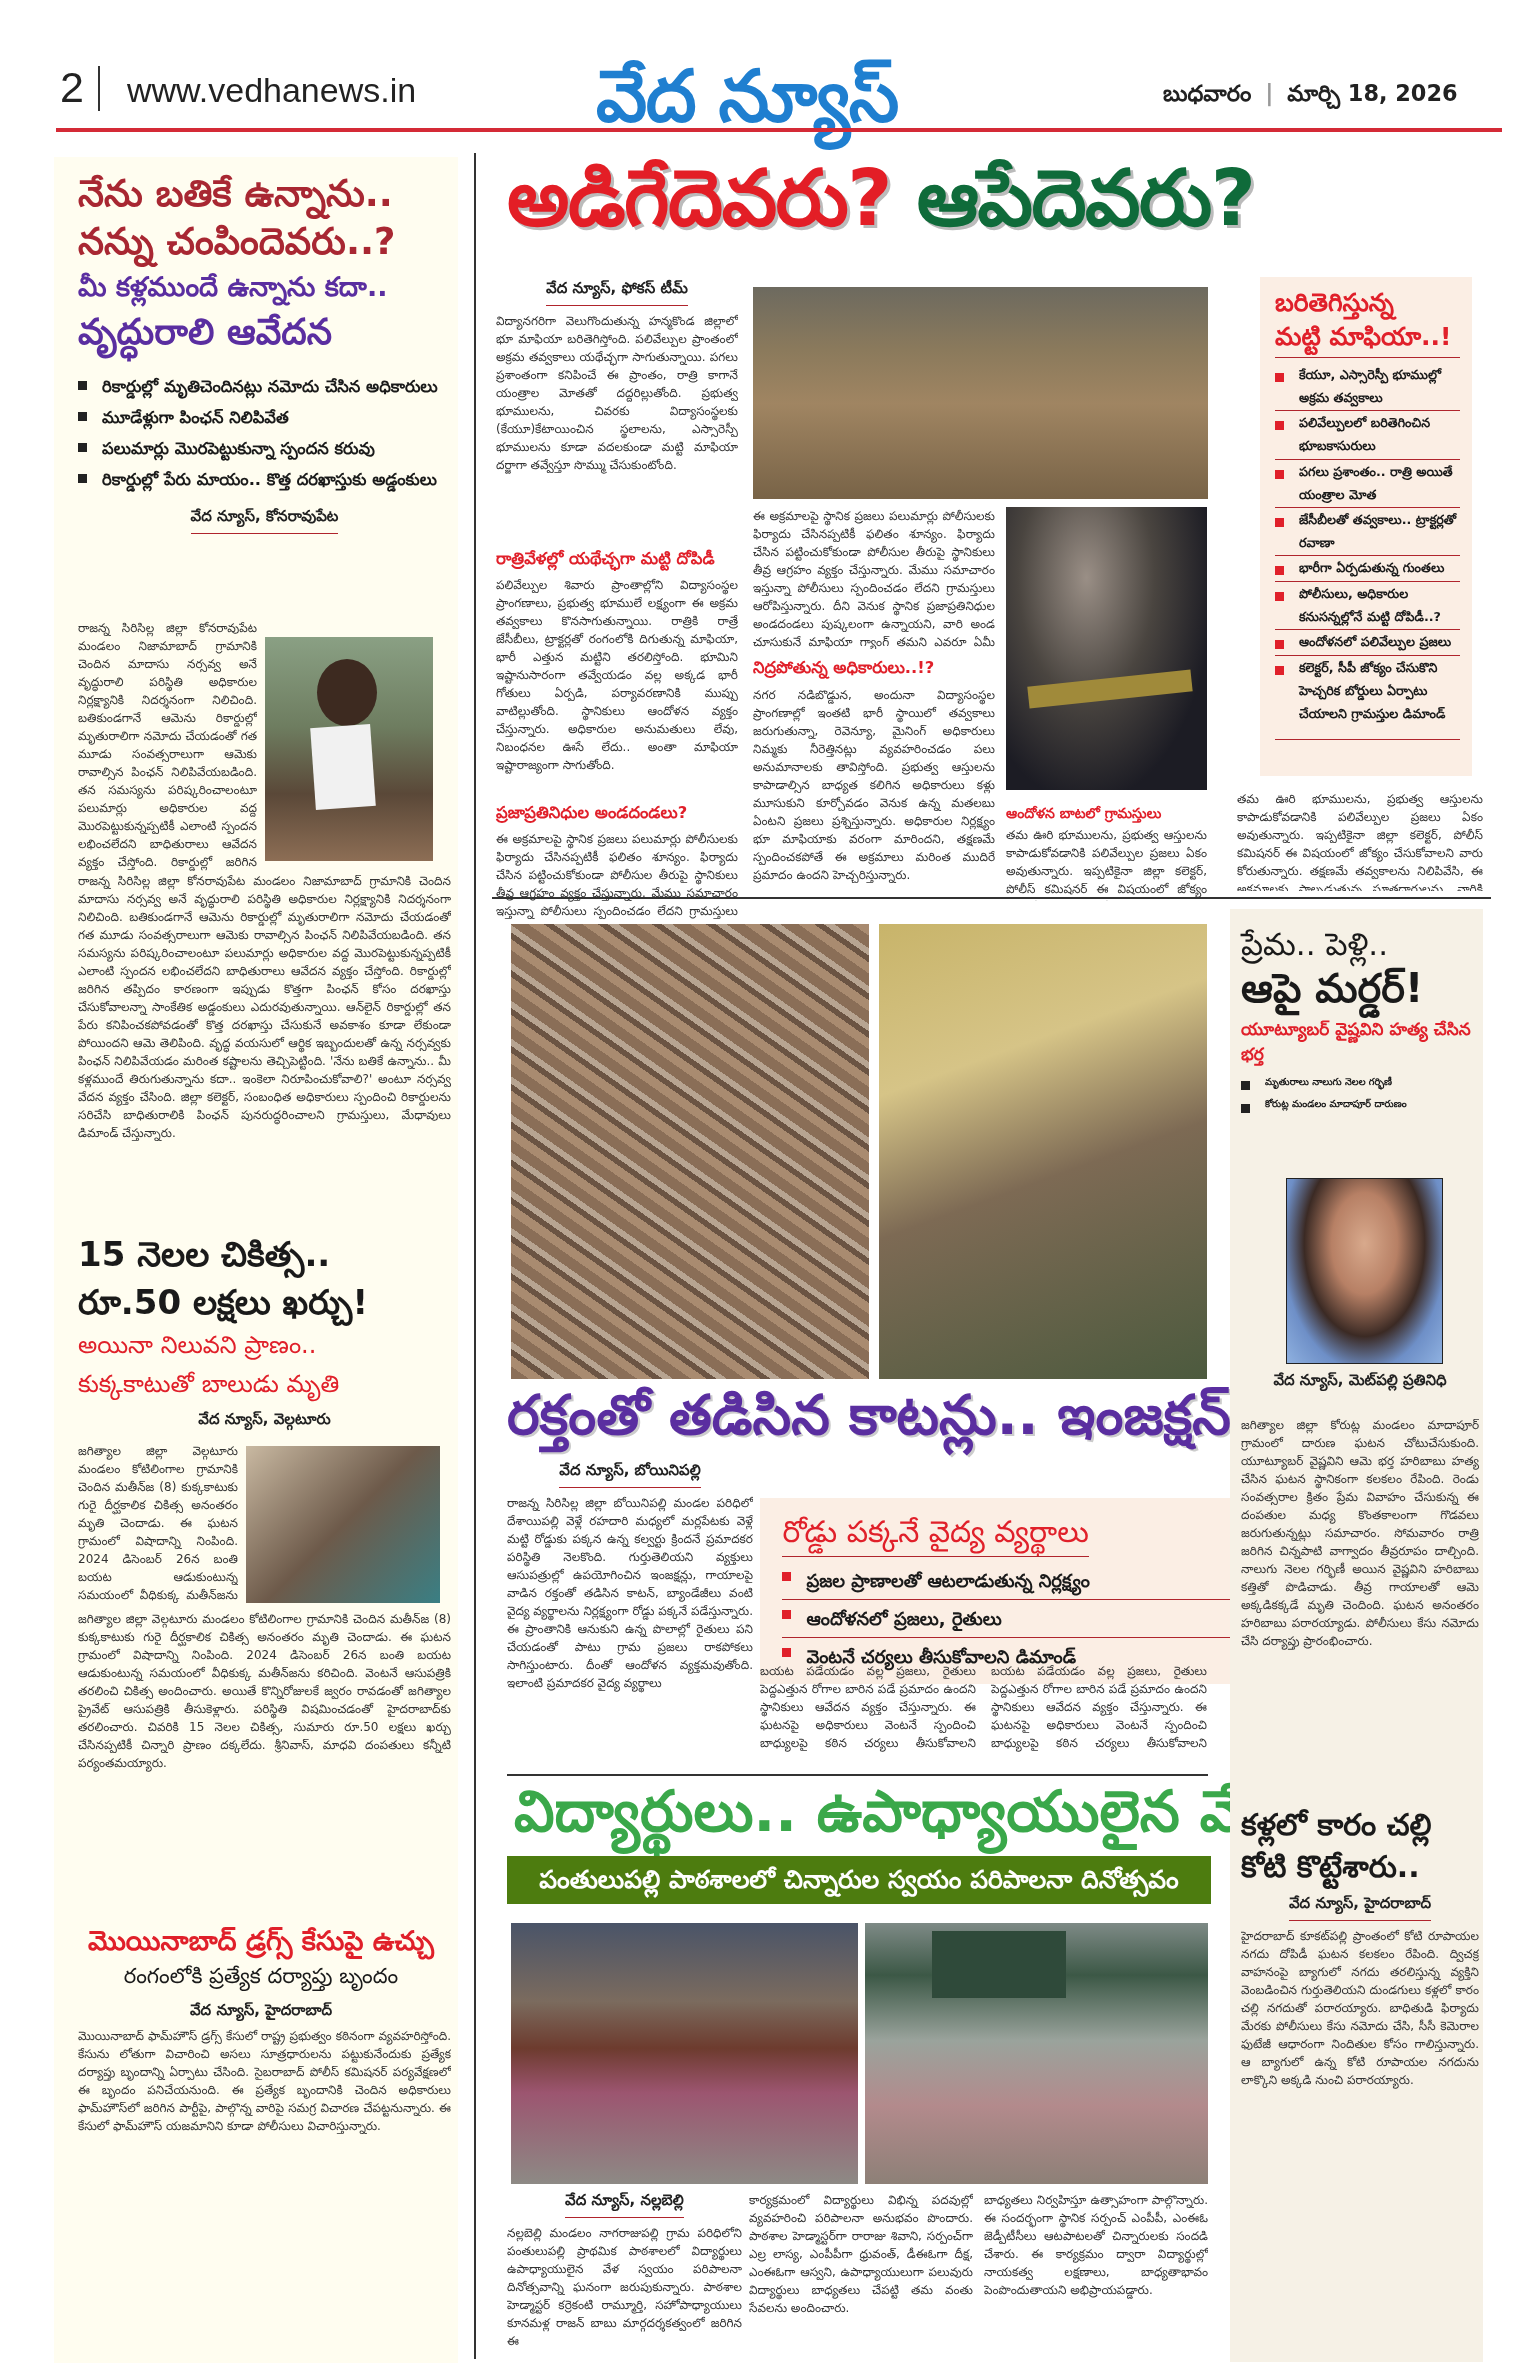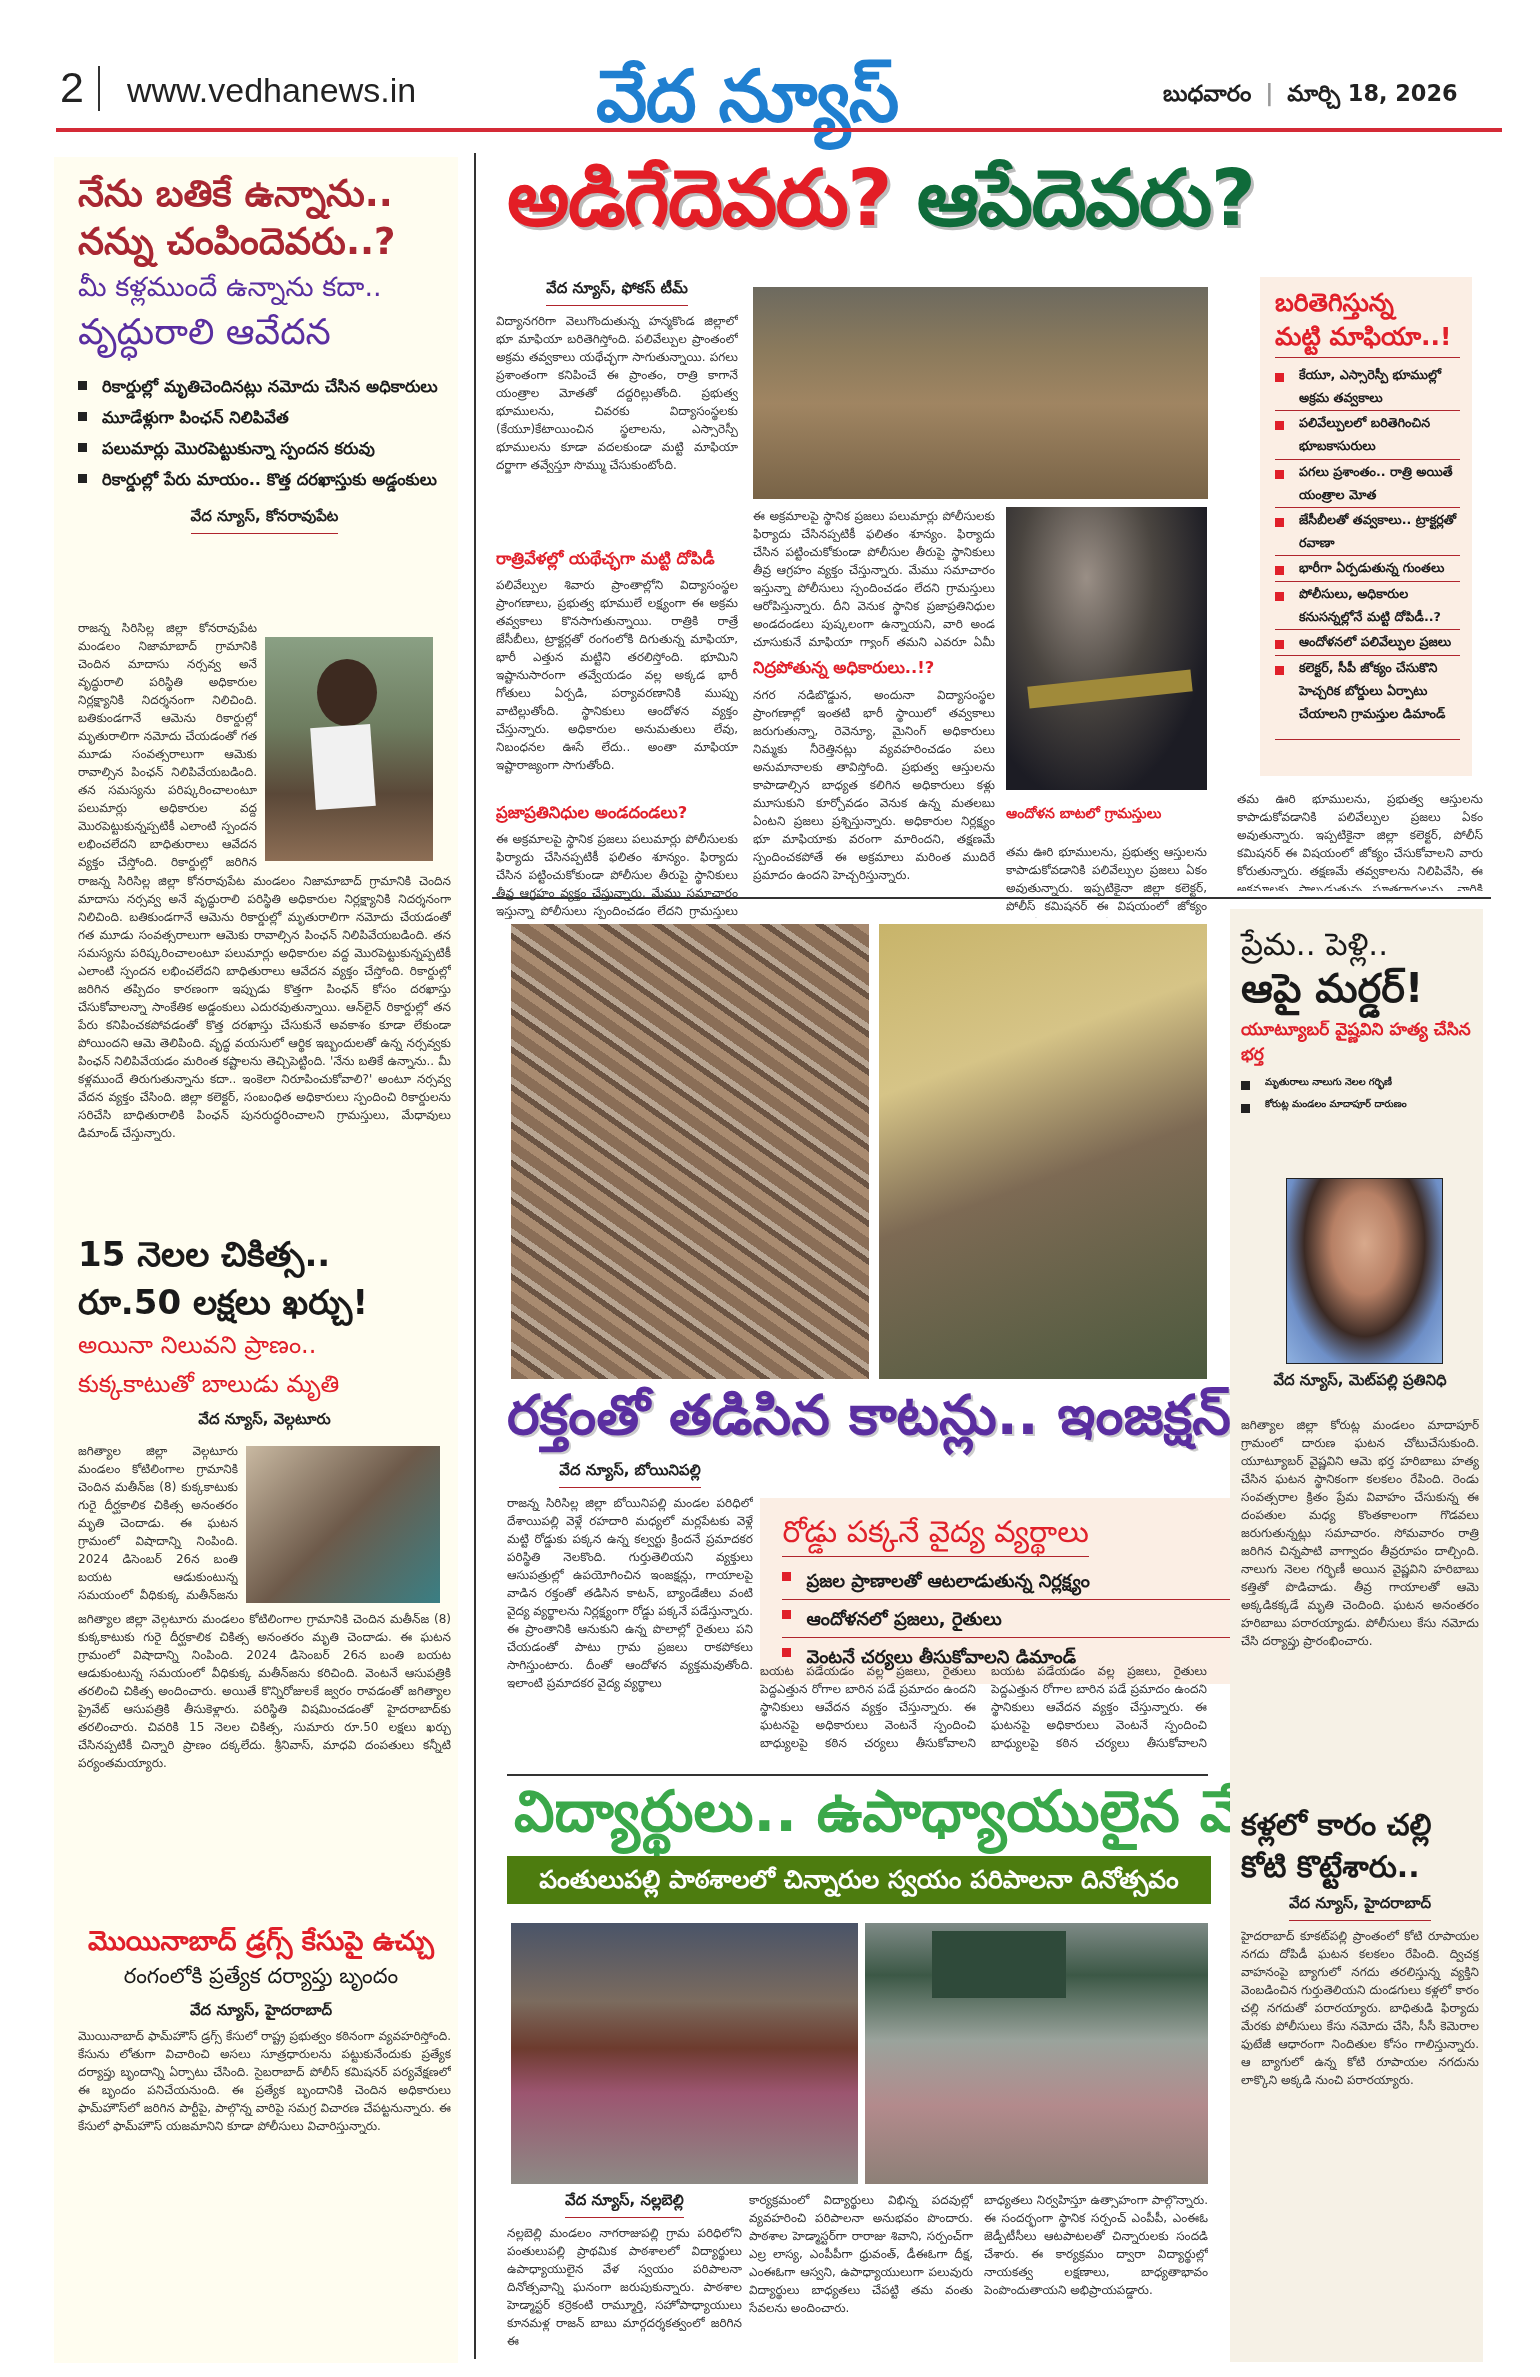--- a/index.html
+++ b/index.html
@@ -8,21 +8,21 @@
 .pgnum{left:60px;top:66px;font-size:43px;font-family:"Liberation Sans",sans-serif;color:#222;line-height:1}
 .pgsep{left:98px;top:66px;width:1.5px;height:45px;background:#333}
 .site{left:127px;top:71px;font-size:34px;font-family:"Liberation Sans",sans-serif;color:#222}
 .logo{left:596px;top:54px;font-size:72px;font-weight:bold;color:#1f7fd0;letter-spacing:-1.5px}
 .date{left:1163px;top:80px;font-size:22.4px;font-weight:bold;color:#222}
 .redrule{left:56px;top:128px;width:1446px;height:3.7px;background:#d42a36}
 .leftcol{left:54px;top:157px;width:404px;height:2206px;background:#fffdf0}
 .vline{width:1.5px;background:#333}
 .hline{height:2.2px;background:#333}
 .h-red{color:#a82732;font-weight:bold}
-.h-purple{color:#5a2ea0;font-weight:normal}
+.h-purple{color:#5a2ea0;font-weight:bold}
 .h-black{color:#1a1a1a;font-weight:bold}
 .h-bright{color:#e0202a;font-weight:bold}
 .bullets{list-style:none}
 .bullets li{position:relative;padding-left:24px;font-weight:bold;color:#1a1a1a}
 .bullets li::before{content:"";position:absolute;left:0;top:10.4px;width:9px;height:9px;background:#222}
 .redbul li::before{background:#e0202a}
 .byline{font-weight:bold;text-align:center;font-size:15px;color:#222;padding-bottom:4.5px;border-bottom:1.5px solid #b0242c;margin:0 auto 6px;width:max-content}
 .body{font-size:12px;line-height:18px;color:#333;text-align:justify}
 .photo{background:#888;overflow:hidden}
 .sub-red{color:#e0202a;font-weight:bold;font-size:16.4px}
@@ -109,21 +109,21 @@
   <div class="body" style="height:142px;overflow:hidden">ఈ అక్రమాలపై స్థానిక ప్రజలు పలుమార్లు పోలీసులకు ఫిర్యాదు చేసినప్పటికీ ఫలితం శూన్యం. ఫిర్యాదు చేసిన పట్టించుకోకుండా పోలీసుల తీరుపై స్థానికులు తీవ్ర ఆగ్రహం వ్యక్తం చేస్తున్నారు. మేము సమాచారం ఇస్తున్నా పోలీసులు స్పందించడం లేదని గ్రామస్తులు ఆరోపిస్తున్నారు. దీని వెనుక స్థానిక ప్రజాప్రతినిధుల అండదండలు పుష్కలంగా ఉన్నాయని, వారి అండ చూసుకునే మాఫియా గ్యాంగ్ తమని ఎవరూ ఏమీ చేయలేరు అంటూ విర్రవీగుతున్నారని స్థానికులు అంటున్నారు.</div>
   <div class="sub-red" style="margin:9px 0 4.5px">నిద్రపోతున్న అధికారులు..!?</div>
   <div class="body" style="height:320px;overflow:hidden">నగర నడిబొడ్డున, అందునా విద్యాసంస్థల ప్రాంగణాల్లో ఇంతటి భారీ స్థాయిలో తవ్వకాలు జరుగుతున్నా, రెవెన్యూ, మైనింగ్ అధికారులు నిమ్మకు నీరెత్తినట్లు వ్యవహరించడం పలు అనుమానాలకు తావిస్తోంది. ప్రభుత్వ ఆస్తులను కాపాడాల్సిన బాధ్యత కలిగిన అధికారులు కళ్లు మూసుకుని కూర్చోవడం వెనుక ఉన్న మతలబు ఏంటని ప్రజలు ప్రశ్నిస్తున్నారు. అధికారుల నిర్లక్ష్యం భూ మాఫియాకు వరంగా మారిందని, తక్షణమే స్పందించకపోతే ఈ అక్రమాలు మరింత ముదిరే ప్రమాదం ఉందని హెచ్చరిస్తున్నారు.</div>
 </div>
 
 <div class="abs photo" style="left:1006px;top:507px;width:201px;height:283px;background:radial-gradient(ellipse at 40% 25%,#9a8f86 0%,#4a4540 40%,#1c1c24 75%)">
   <div style="position:absolute;left:22.4px;top:171px;width:164px;height:22.4px;background:#a08a3a;transform:rotate(-6deg)"></div>
 </div>
 
 <div class="abs" style="left:1006px;top:805px;width:201px">
-  <div class="sub-red" style="font-size:14px;margin-bottom:18px">ఆందోళన బాటలో గ్రామస్తులు</div>
+  <div class="sub-red" style="font-size:14px;margin-bottom:1px">ఆందోళన బాటలో గ్రామస్తులు</div>
   <div class="body" style="height:75px;overflow:hidden">తమ ఊరి భూములను, ప్రభుత్వ ఆస్తులను కాపాడుకోవడానికి పలివేల్పుల ప్రజలు ఏకం అవుతున్నారు. ఇప్పటికైనా జిల్లా కలెక్టర్, పోలీస్ కమిషనర్ ఈ విషయంలో జోక్యం చేసుకోవాలని వారు కోరుతున్నారు. తక్షణమే తవ్వకాలను నిలిపివేసి, ఈ అక్రమాలకు పాల్పడుతున్న సూత్రధారులను, వారికి సహకరిస్తున్న అధికారులను, ప్రజాప్రతినిధులను కఠినంగా శిక్షించాలని డిమాండ్ చేస్తున్నారు. లేనిపక్షంలో పెద్ద ఎత్తున ఆందోళన కార్యక్రమాలు చేపడతామని గ్రామస్థులు హెచ్చరిస్తున్నారు.</div>
 </div>
 
 <div class="abs sidebox" style="left:1260px;top:277px;width:212px;height:499px">
   <div style="padding:9px 12px 0 15px">
     <div class="h-bright" style="font-size:25px;line-height:34px">బరితెగిస్తున్న</div>
     <div class="h-bright" style="font-size:25px;line-height:34px;border-bottom:1.5px solid #b0242c;padding-bottom:3px">మట్టి మాఫియా..!</div>
     <ul class="bullets redbul" style="font-size:12.7px;line-height:23px;margin-top:4.5px">
       <li style="border-bottom:1.1px solid #b0242c;padding-bottom:1.5px">కేయూ, ఎస్సారెస్పీ భూముల్లో అక్రమ తవ్వకాలు</li>
       <li style="border-bottom:1.1px solid #b0242c;padding-bottom:1.5px">పలివేల్పులలో బరితెగించిన భూబకాసురులు</li>

